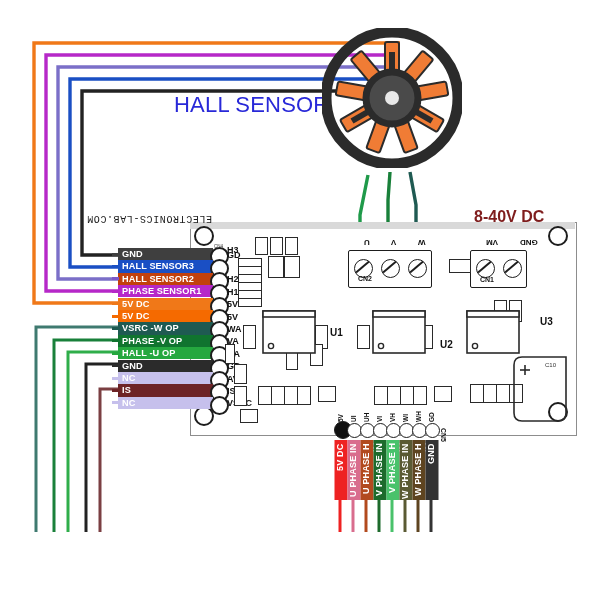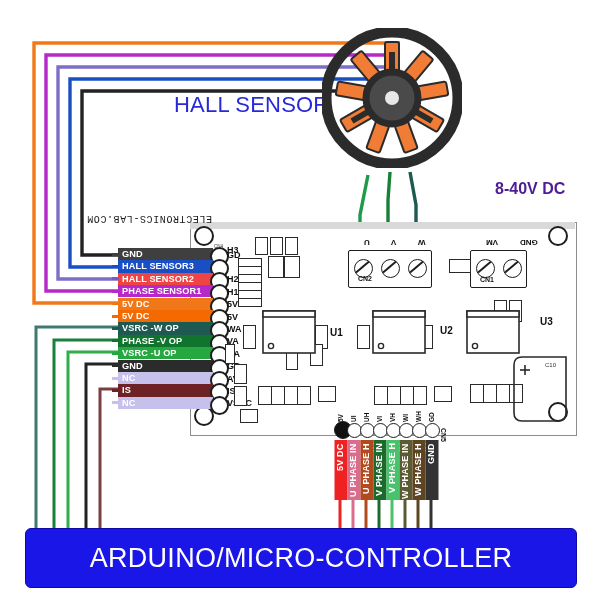--- a/index.html
+++ b/index.html
@@ -6,22 +6,22 @@
   body{width:600px;height:613px;position:relative;overflow:hidden;
        font-family:"Liberation Sans",sans-serif;}
   .stage{position:absolute;left:0;top:0;width:600px;height:613px;}
   .abs{position:absolute;}
 
   
   #hall-title{left:174px;top:92px;font-size:22px;color:#2828d8;
               letter-spacing:.2px;white-space:nowrap;}
 
   
-  #supply-label{left:474px;top:180px;font-size:16px;font-weight:bold;
-                color:#4c1d95;white-space:nowrap;margin-left:21px;}
+  #supply-label{left:474px;top:208px;font-size:16px;font-weight:bold;
+                color:#7f1d1d;white-space:nowrap;}
 
   
   #pcb{left:190px;top:222px;width:385px;height:212px;
        background:#ffffff;border:1.5px solid #8d8d8d;}
   #pcb-top-strip{left:190px;top:222px;width:385px;height:7px;background:#d9d9d9;}
   #pcb-silk{left:212px;top:224px;font-size:10px;letter-spacing:.6px;
             transform:rotate(180deg);transform-origin:left top;
             white-space:nowrap;color:#1a1a1a;font-family:"Liberation Mono",monospace;}
 
   
@@ -169,21 +169,21 @@
 
   <div id="pin-stack">
       <div class="ribbon" style="top: 248px; background: rgb(63, 63, 63); color: rgb(255, 255, 255);">GND</div>
       <div class="abs" style="left: 112px; top: 252.5px; width: 7px; height: 3px; background: rgb(63, 63, 63);"></div>
       <div class="pin-circle" style="left: 210px; top: 247px;"></div>
       <div class="pin-label" style="left: 227px; top: 249.5px;">GD</div>
       <div class="ribbon" style="top: 260.4px; background: rgb(26, 79, 196); color: rgb(255, 255, 255);">HALL SENSOR3</div>
       <div class="abs" style="left: 112px; top: 264.9px; width: 7px; height: 3px; background: rgb(26, 79, 196);"></div>
       <div class="pin-circle" style="left: 210px; top: 259.4px;"></div>
       <div class="pin-label" style="left: 227px; top: 245px;">H3</div>
-      <div class="ribbon" style="top: 272.8px; background: #ef4444; color: rgb(255, 255, 255);">HALL SENSOR2</div>
+      <div class="ribbon" style="top: 272.8px; background: #c2410c; color: rgb(255, 255, 255);">HALL SENSOR2</div>
       <div class="abs" style="left: 112px; top: 277.3px; width: 7px; height: 3px; background: rgb(123, 87, 200);"></div>
       <div class="pin-circle" style="left: 210px; top: 271.8px;"></div>
       <div class="pin-label" style="left: 227px; top: 274.3px;">H2</div>
       <div class="ribbon" style="top: 285.2px; background: rgb(182, 40, 200); color: rgb(255, 255, 255);">PHASE SENSOR1</div>
       <div class="abs" style="left: 112px; top: 289.7px; width: 7px; height: 3px; background: rgb(182, 40, 200);"></div>
       <div class="pin-circle" style="left: 210px; top: 284.2px;"></div>
       <div class="pin-label" style="left: 227px; top: 286.7px;">H1</div>
       <div class="ribbon" style="top: 297.6px; background: rgb(240, 120, 24); color: rgb(255, 255, 255);">5V DC</div>
       <div class="abs" style="left: 112px; top: 302.1px; width: 7px; height: 3px; background: rgb(240, 120, 24);"></div>
       <div class="pin-circle" style="left: 210px; top: 296.6px;"></div>
@@ -193,21 +193,21 @@
       <div class="pin-circle" style="left: 210px; top: 309px;"></div>
       <div class="pin-label" style="left: 227px; top: 311.5px;">5V</div>
       <div class="ribbon" style="top: 322.4px; background: rgb(31, 90, 82); color: rgb(255, 255, 255);">VSRC -W  OP</div>
       <div class="abs" style="left: 112px; top: 326.9px; width: 7px; height: 3px; background: rgb(31, 90, 82);"></div>
       <div class="pin-circle" style="left: 210px; top: 321.4px;"></div>
       <div class="pin-label" style="left: 227px; top: 323.9px;">WA</div>
       <div class="ribbon" style="top: 334.8px; background: rgb(16, 116, 47); color: rgb(255, 255, 255);">PHASE -V   OP</div>
       <div class="abs" style="left: 112px; top: 339.3px; width: 7px; height: 3px; background: rgb(16, 116, 47);"></div>
       <div class="pin-circle" style="left: 210px; top: 333.8px;"></div>
       <div class="pin-label" style="left: 227px; top: 336.3px;">VA</div>
-      <div class="ribbon" style="top: 347.2px; background: rgb(37, 168, 63); color: rgb(255, 255, 255);">VSRC -U   OP</div>
+      <div class="ribbon" style="top: 347.2px; background: rgb(37, 168, 63); color: rgb(255, 255, 255);">HALL -U   OP</div>
       <div class="abs" style="left: 112px; top: 351.7px; width: 7px; height: 3px; background: rgb(37, 168, 63);"></div>
       <div class="pin-circle" style="left: 210px; top: 346.2px;"></div>
       <div class="pin-label" style="left: 227px; top: 348.7px;">UA</div>
       <div class="ribbon" style="top: 359.6px; background: rgb(43, 43, 43); color: rgb(255, 255, 255);">GND</div>
       <div class="abs" style="left: 112px; top: 364.1px; width: 7px; height: 3px; background: rgb(43, 43, 43);"></div>
       <div class="pin-circle" style="left: 210px; top: 358.6px;"></div>
       <div class="pin-label" style="left: 227px; top: 361.1px;">GD</div>
       <div class="ribbon" style="top: 372px; background: rgb(198, 192, 236); color: rgb(255, 255, 255);">NC</div>
       <div class="abs" style="left: 112px; top: 376.5px; width: 7px; height: 3px; background: rgb(198, 192, 236);"></div>
       <div class="pin-circle" style="left: 210px; top: 371px;"></div>
@@ -277,21 +277,21 @@
     <rect x="1" y="6" width="52" height="6" fill="#fff" stroke="#2a2a2a" stroke-width="1.6"></rect>
     <circle cx="9" cy="41" r="2.6" fill="none" stroke="#2a2a2a" stroke-width="1.4"></circle>
   </svg>
   <div class="ic-lbl" style="left:330px;top:327px;">U1</div>
 
   <svg class="abs" style="left:372px;top:305px;" width="62" height="50">
     <rect x="1" y="6" width="52" height="42" fill="#fff" stroke="#2a2a2a" stroke-width="1.6"></rect>
     <rect x="1" y="6" width="52" height="6" fill="#fff" stroke="#2a2a2a" stroke-width="1.6"></rect>
     <circle cx="9" cy="41" r="2.6" fill="none" stroke="#2a2a2a" stroke-width="1.4"></circle>
   </svg>
-  <div class="ic-lbl" style="left:440px;top:325px;">U2</div>
+  <div class="ic-lbl" style="left:440px;top:339px;">U2</div>
 
   <svg class="abs" style="left:466px;top:305px;" width="62" height="50">
     <rect x="1" y="6" width="52" height="42" fill="#fff" stroke="#2a2a2a" stroke-width="1.6"></rect>
     <rect x="1" y="6" width="52" height="6" fill="#fff" stroke="#2a2a2a" stroke-width="1.6"></rect>
     <circle cx="9" cy="41" r="2.6" fill="none" stroke="#2a2a2a" stroke-width="1.4"></circle>
   </svg>
   <div class="ic-lbl" style="left:540px;top:316px;">U3</div>
 
   <svg class="abs" style="left:512px;top:355px;" width="62" height="70">
     <path d="M2,10 q0,-8 8,-8 L54,2 L54,58 q0,8 -8,8 L10,66 q-8,0 -8,-8 Z" fill="none" stroke="#2a2a2a" stroke-width="1.6"></path>
@@ -339,17 +339,14 @@
       <div class="bpin-lbl" style="left: 415px; top: 404px; height: 18px;">WH</div>
       <div class="bpin" style="left: 412px; top: 423px;"></div>
       <div class="vlabel" style="left: 412.5px; top: 440px; height: 60px; background: rgb(94, 68, 32);">W PHASE H IN</div>
       <div class="bpin-lbl" style="left: 428px; top: 404px; height: 18px;">GD</div>
       <div class="bpin" style="left: 425px; top: 423px;"></div>
       <div class="vlabel" style="left: 425.5px; top: 440px; height: 60px; background: rgb(51, 51, 51);">GND</div>
     </div>
   <div class="abs" style="left:440px;top:428px;font-size:7px;font-weight:bold;color:#111;
        writing-mode:vertical-rl;">CN5</div>
 
-  <div class="abs" id="mcu">
-    <span id="mcu-label">ARDUINO/MICRO-CONTROLLER</span>
-  </div>
 
 </div>
 
 </body></html>

